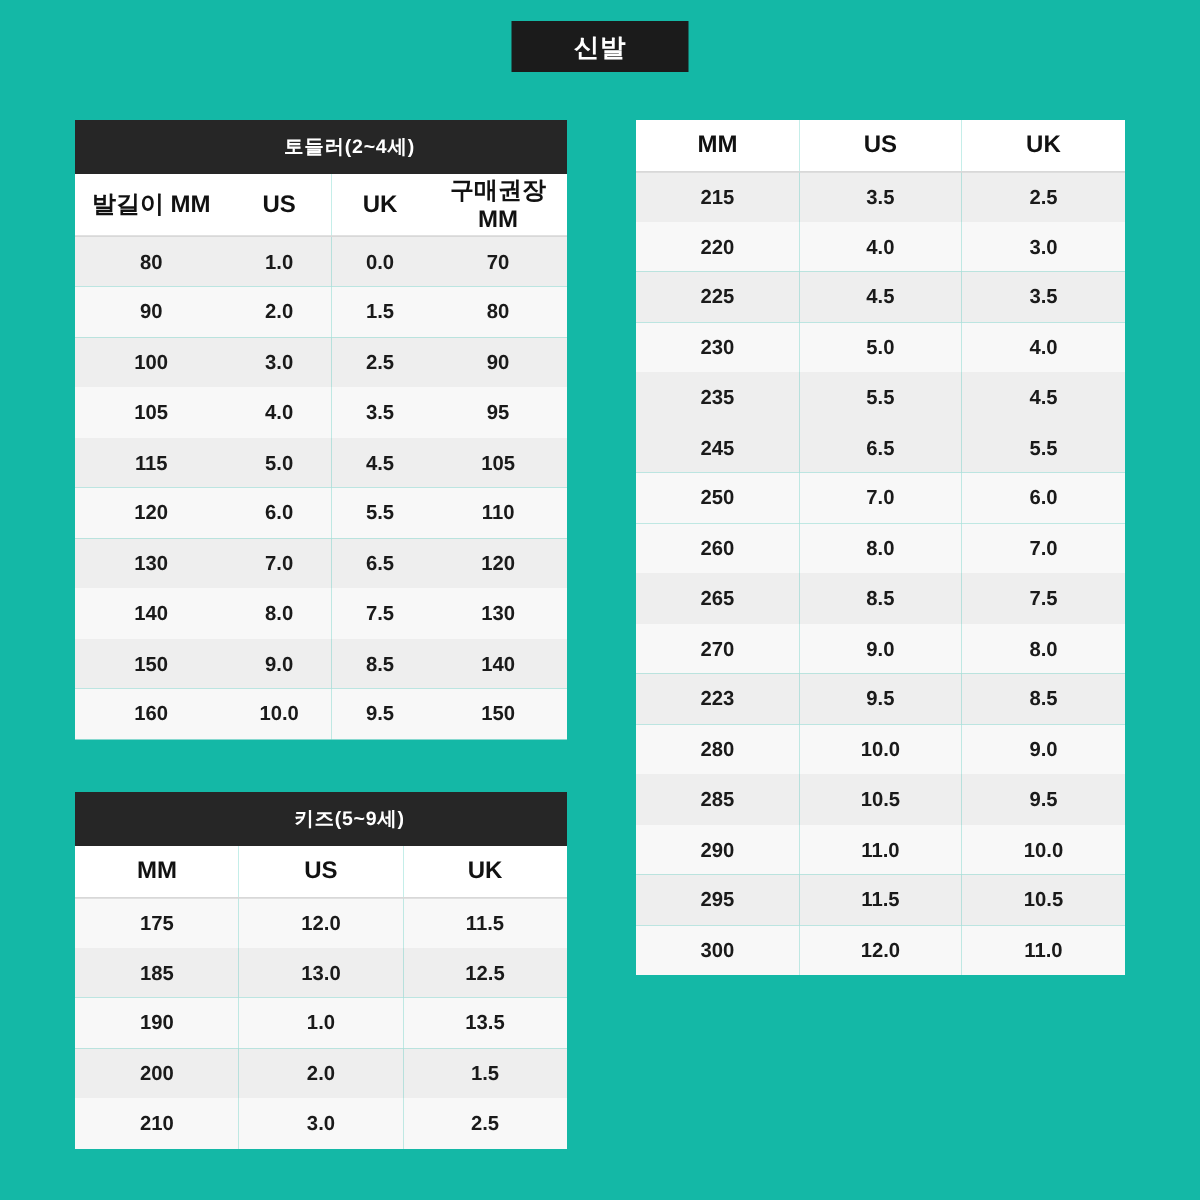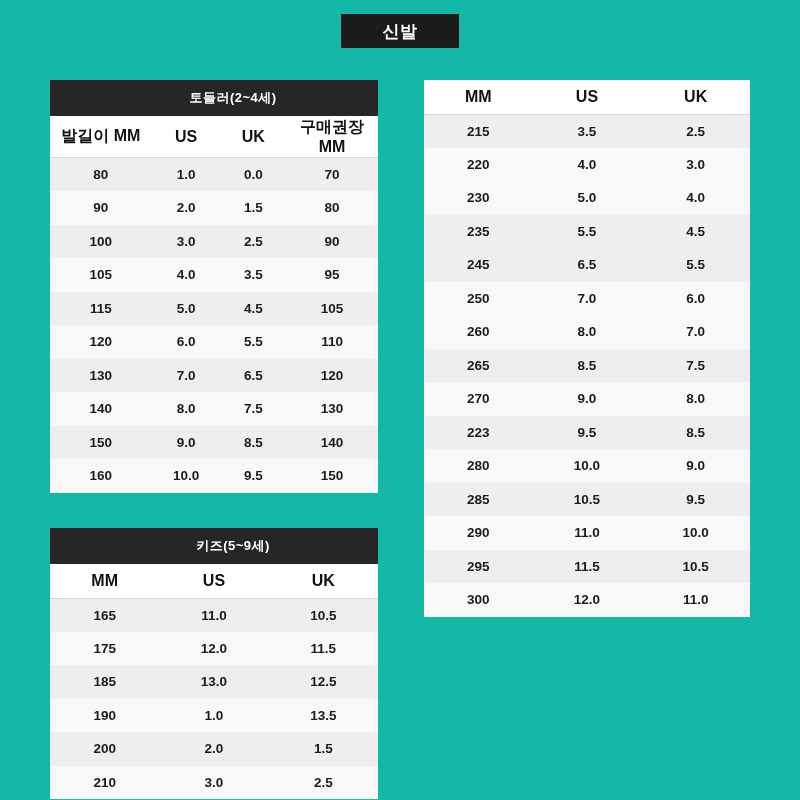--- a/index.html
+++ b/index.html
@@ -189,25 +189,20 @@
           <col class="c2">
         </colgroup>
       <thead>
           <tr id="kids-head">
             <th>MM</th>
             <th>US</th>
             <th>UK</th>
           </tr>
         </thead>
       <tbody id="kids-body">
-          <tr class="odd">
-            <td>165</td>
-            <td>11.0</td>
-            <td>10.5</td>
-          </tr>
           <tr class="even">
             <td>175</td>
             <td>12.0</td>
             <td>11.5</td>
           </tr>
           <tr class="odd">
             <td>185</td>
             <td>13.0</td>
             <td>12.5</td>
           </tr>
@@ -248,20 +243,25 @@
           <tr class="odd">
             <td>215</td>
             <td>3.5</td>
             <td>2.5</td>
           </tr>
           <tr class="even">
             <td>220</td>
             <td>4.0</td>
             <td>3.0</td>
           </tr>
+          <tr class="odd">
+            <td>225</td>
+            <td>4.5</td>
+            <td>3.5</td>
+          </tr>
           <tr class="even">
             <td>230</td>
             <td>5.0</td>
             <td>4.0</td>
           </tr>
           <tr class="odd">
             <td>235</td>
             <td>5.5</td>
             <td>4.5</td>
           </tr>

